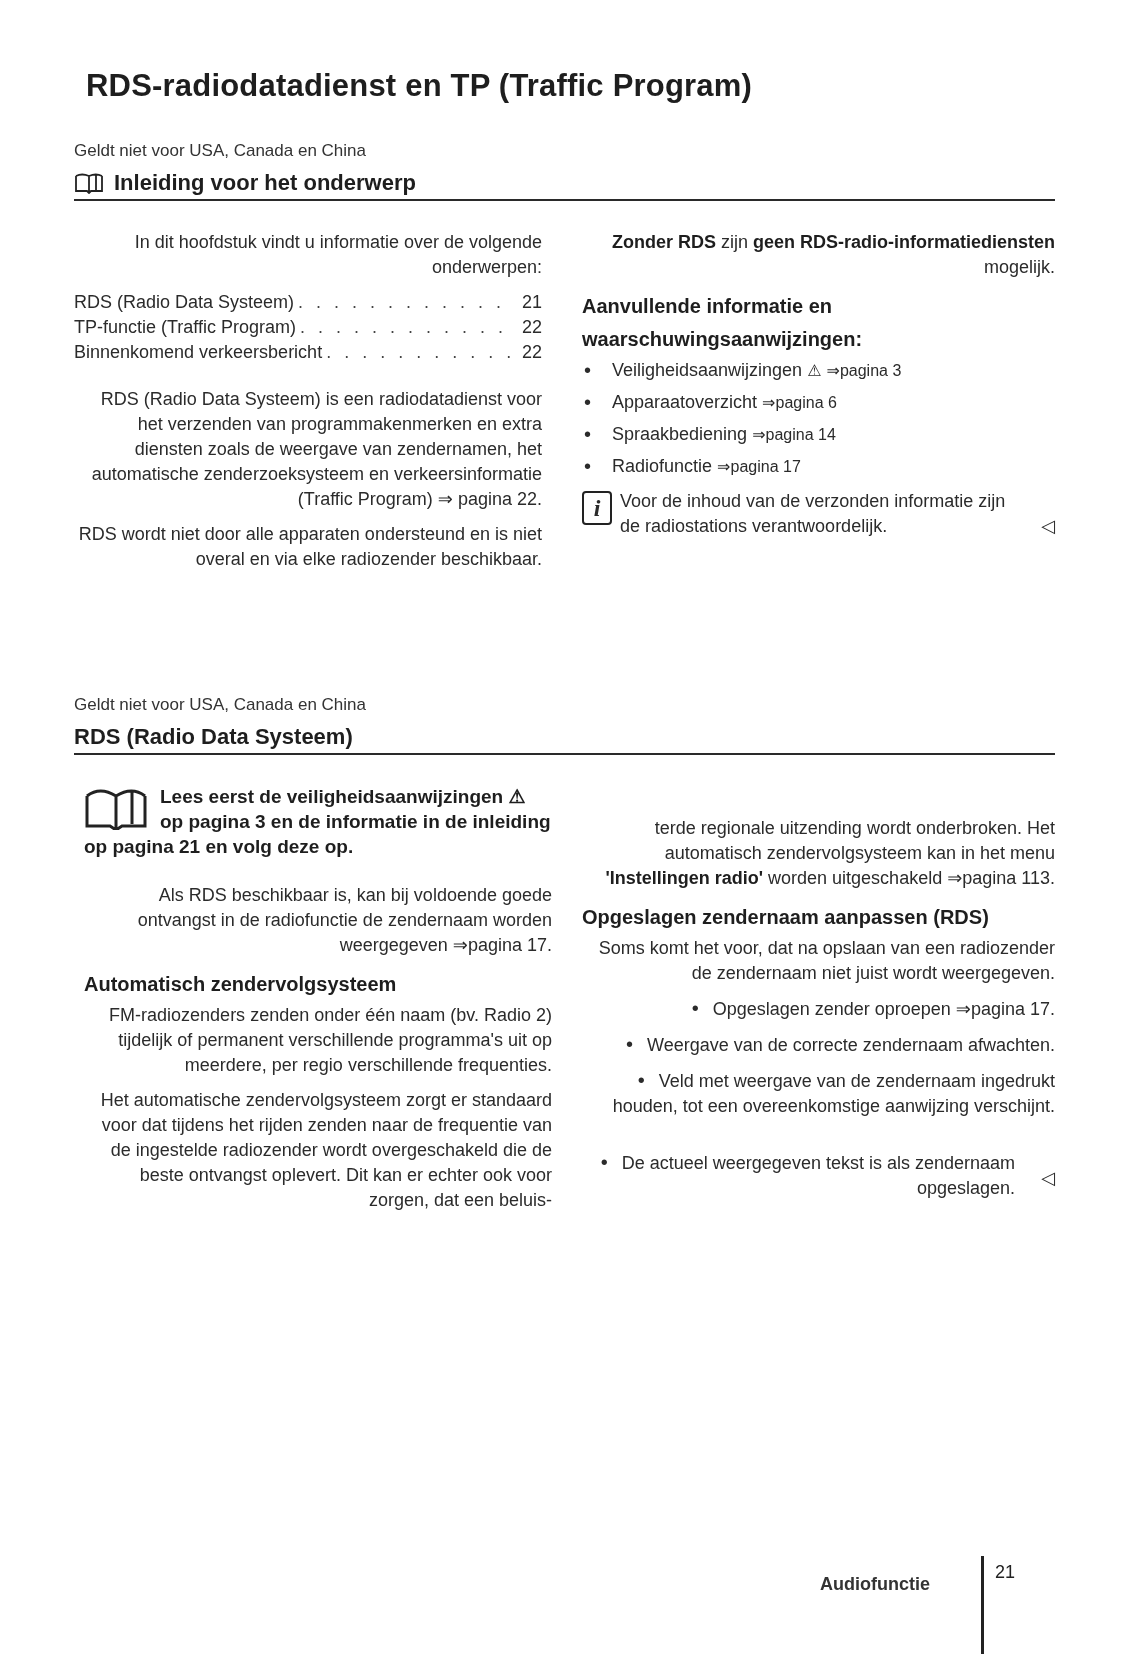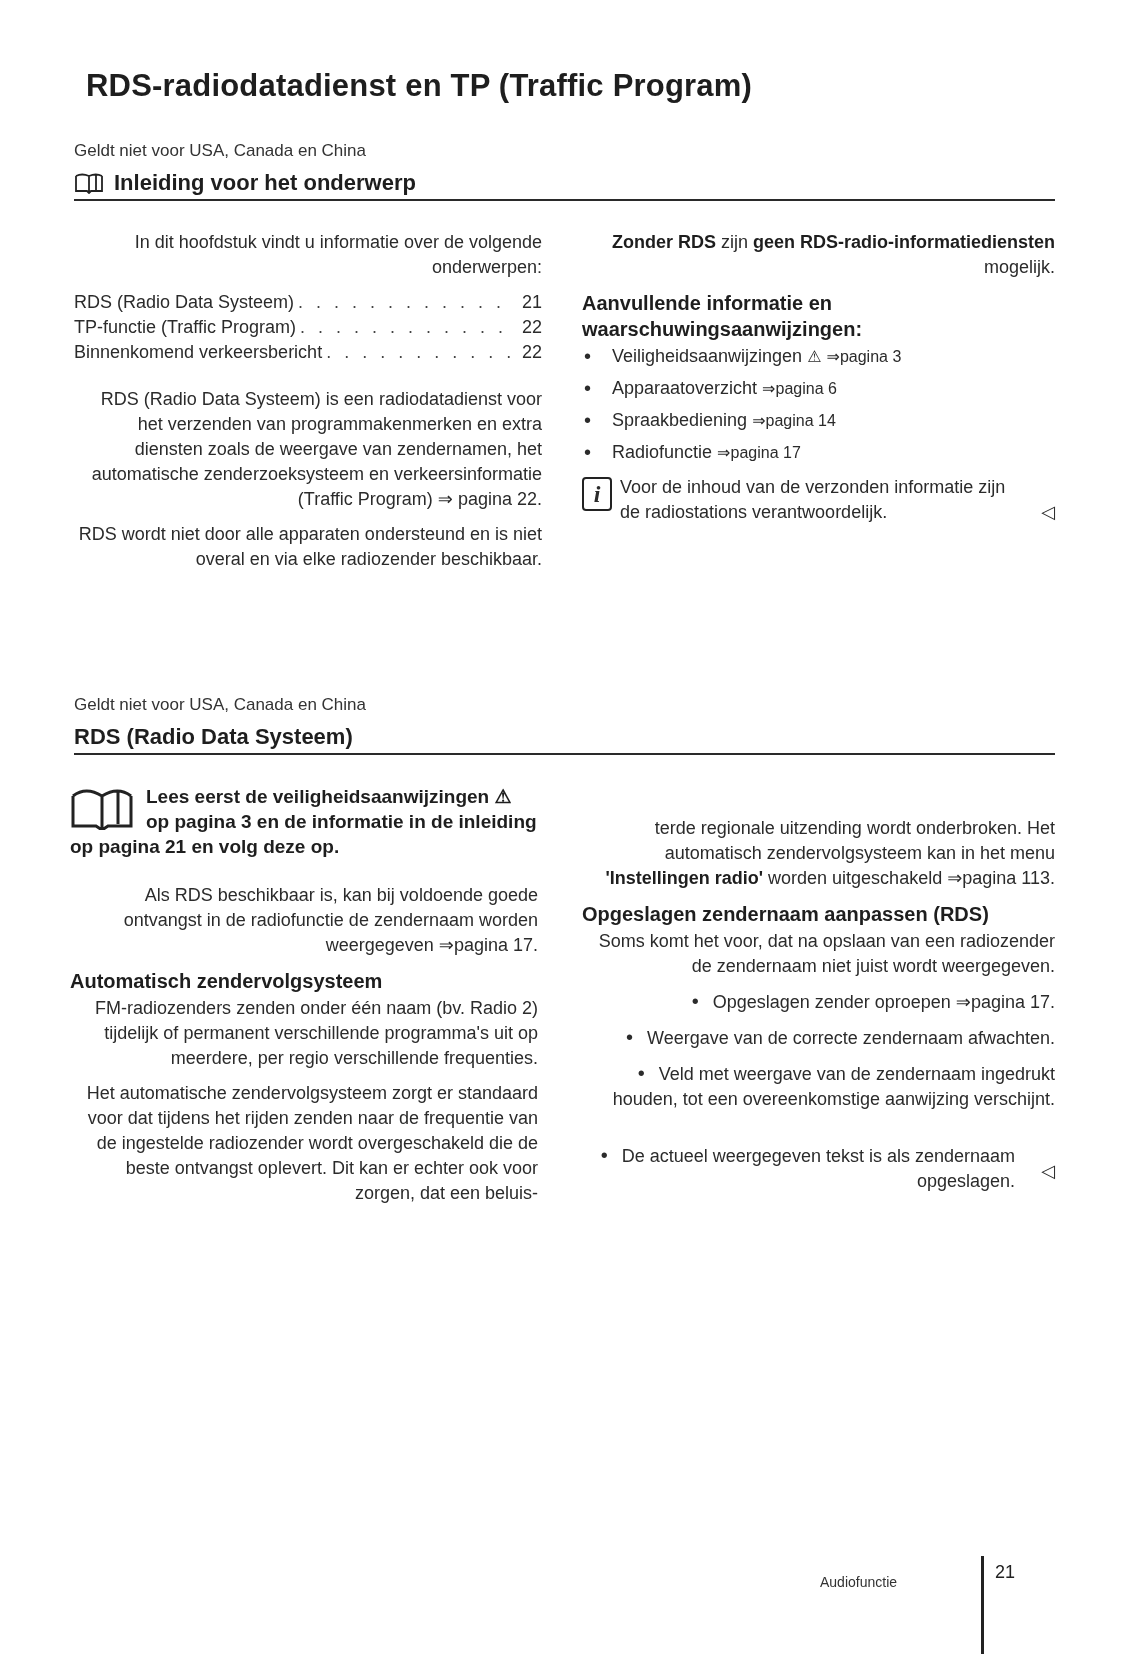--- a/index.html
+++ b/index.html
@@ -24,37 +24,37 @@
   }
   .col {
     position: absolute; font-size: 18px; line-height: 25px; color: #2b2b2b;
   }
   .col p { margin: 0 0 10px 0; text-align: right; }
   .toc-row { display: flex; align-items: baseline; }
   .toc-label { white-space: nowrap; }
   .toc-dots { flex: 1; overflow: hidden; white-space: nowrap; letter-spacing: 4px; margin: 0 4px; color: #444; }
   .toc-page { width: 28px; text-align: right; }
   .toc { margin-bottom: 22px; }
-  .subhead { font-weight: bold; font-size: 20px; color: #1e1e1e; margin: 10px 0 2px 0; line-height: 26px; }
+  .subhead { font-weight: bold; font-size: 20px; color: #1e1e1e; margin: 10px 0 2px 0; line-height: 33px; }
   .bullets { list-style: none; margin: 0 0 10px 0; padding: 0; }
   .bullets li { position: relative; padding-left: 30px; margin-bottom: 7px; }
   .bullets li::before { content: "\2022"; position: absolute; left: 2px; top: 0; font-size: 20px; }
   .bullet-dot { font-size: 20px; margin-right: 14px; }
   .note-row { display: flex; gap: 8px; align-items: flex-start; }
   .info-box {
     width: 26px; height: 30px; border: 2px solid #222; border-radius: 4px;
     display: flex; align-items: center; justify-content: center;
     font-family: "Liberation Serif", serif; font-weight: bold; font-style: italic; font-size: 24px;
     flex: none; margin-top: 2px;
   }
   .end-mark { position: absolute; right: 0; font-size: 18px; }
   .warn-block { font-weight: bold; font-size: 19px; line-height: 25px; color: #1e1e1e; margin-bottom: 24px; }
   .book-icon { float: left; width: 64px; height: 44px; margin: 2px 12px 0 0; }
   .footer-label {
-    position: absolute; left: 820px; top: 1574px; font-size: 14px; font-weight: normal; color: #333;
+    position: absolute; left: 820px; top: 1574px; font-size: 18px; font-weight: bold; color: #333;
   }
   .footer-bar {
     position: absolute; left: 981px; top: 1556px; width: 3px; height: 98px; background: #222;
   }
   .page-number {
     position: absolute; left: 995px; top: 1562px; font-size: 18px; color: #222;
   }
   .arrow { font-size: 16px; }
   b { color: #1e1e1e; }
 </style>
@@ -123,21 +123,21 @@
     <span style="width:410px;">Voor de inhoud van de verzonden informatie zijn de radiostations verantwoordelijk.</span>
     <span class="end-mark" style="bottom:0; right:0;">◁</span>
   </div>
 </div>
 
 <div class="region-note" style="top:695px;">Geldt niet voor USA, Canada en China</div>
 <div class="section-head" style="top:724px;">
   <span>RDS (Radio Data Systeem)</span>
 </div>
 
-<div class="col" style="left:70px; top:784px; width:468px;">
+<div class="col" style="left:84px; top:784px; width:468px;">
   <div class="warn-block">
     <svg class="book-icon" viewBox="0 0 64 44">
       <path d="M3 10 L3 40 L26 40 L32 44 L38 40 L61 40 L61 10 M3 10 Q16 0 32 10 Q48 0 61 10 M32 10 L32 42 M48 6 L48 38" fill="none" stroke="#222" stroke-width="3"></path>
     </svg>
     <span>Lees eerst de veiligheidsaanwijzingen ⚠ op pagina 3 en de informatie in de inleiding op pagina 21 en volg deze op.</span>
   </div>
   <p>Als RDS beschikbaar is, kan bij voldoende goede ontvangst in de radiofunctie de zendernaam worden weergegeven ⇒pagina 17.</p>
   <div class="subhead">Automatisch zendervolgsysteem</div>
   <p>FM-radiozenders zenden onder één naam (bv. Radio 2) tijdelijk of permanent verschillende programma's uit op meerdere, per regio verschillende frequenties.</p>
   <p>Het automatische zendervolgsysteem zorgt er standaard voor dat tijdens het rijden zenden naar de frequentie van de ingestelde radiozender wordt overgeschakeld die de beste ontvangst oplevert. Dit kan er echter ook voor zorgen, dat een beluis-</p>

